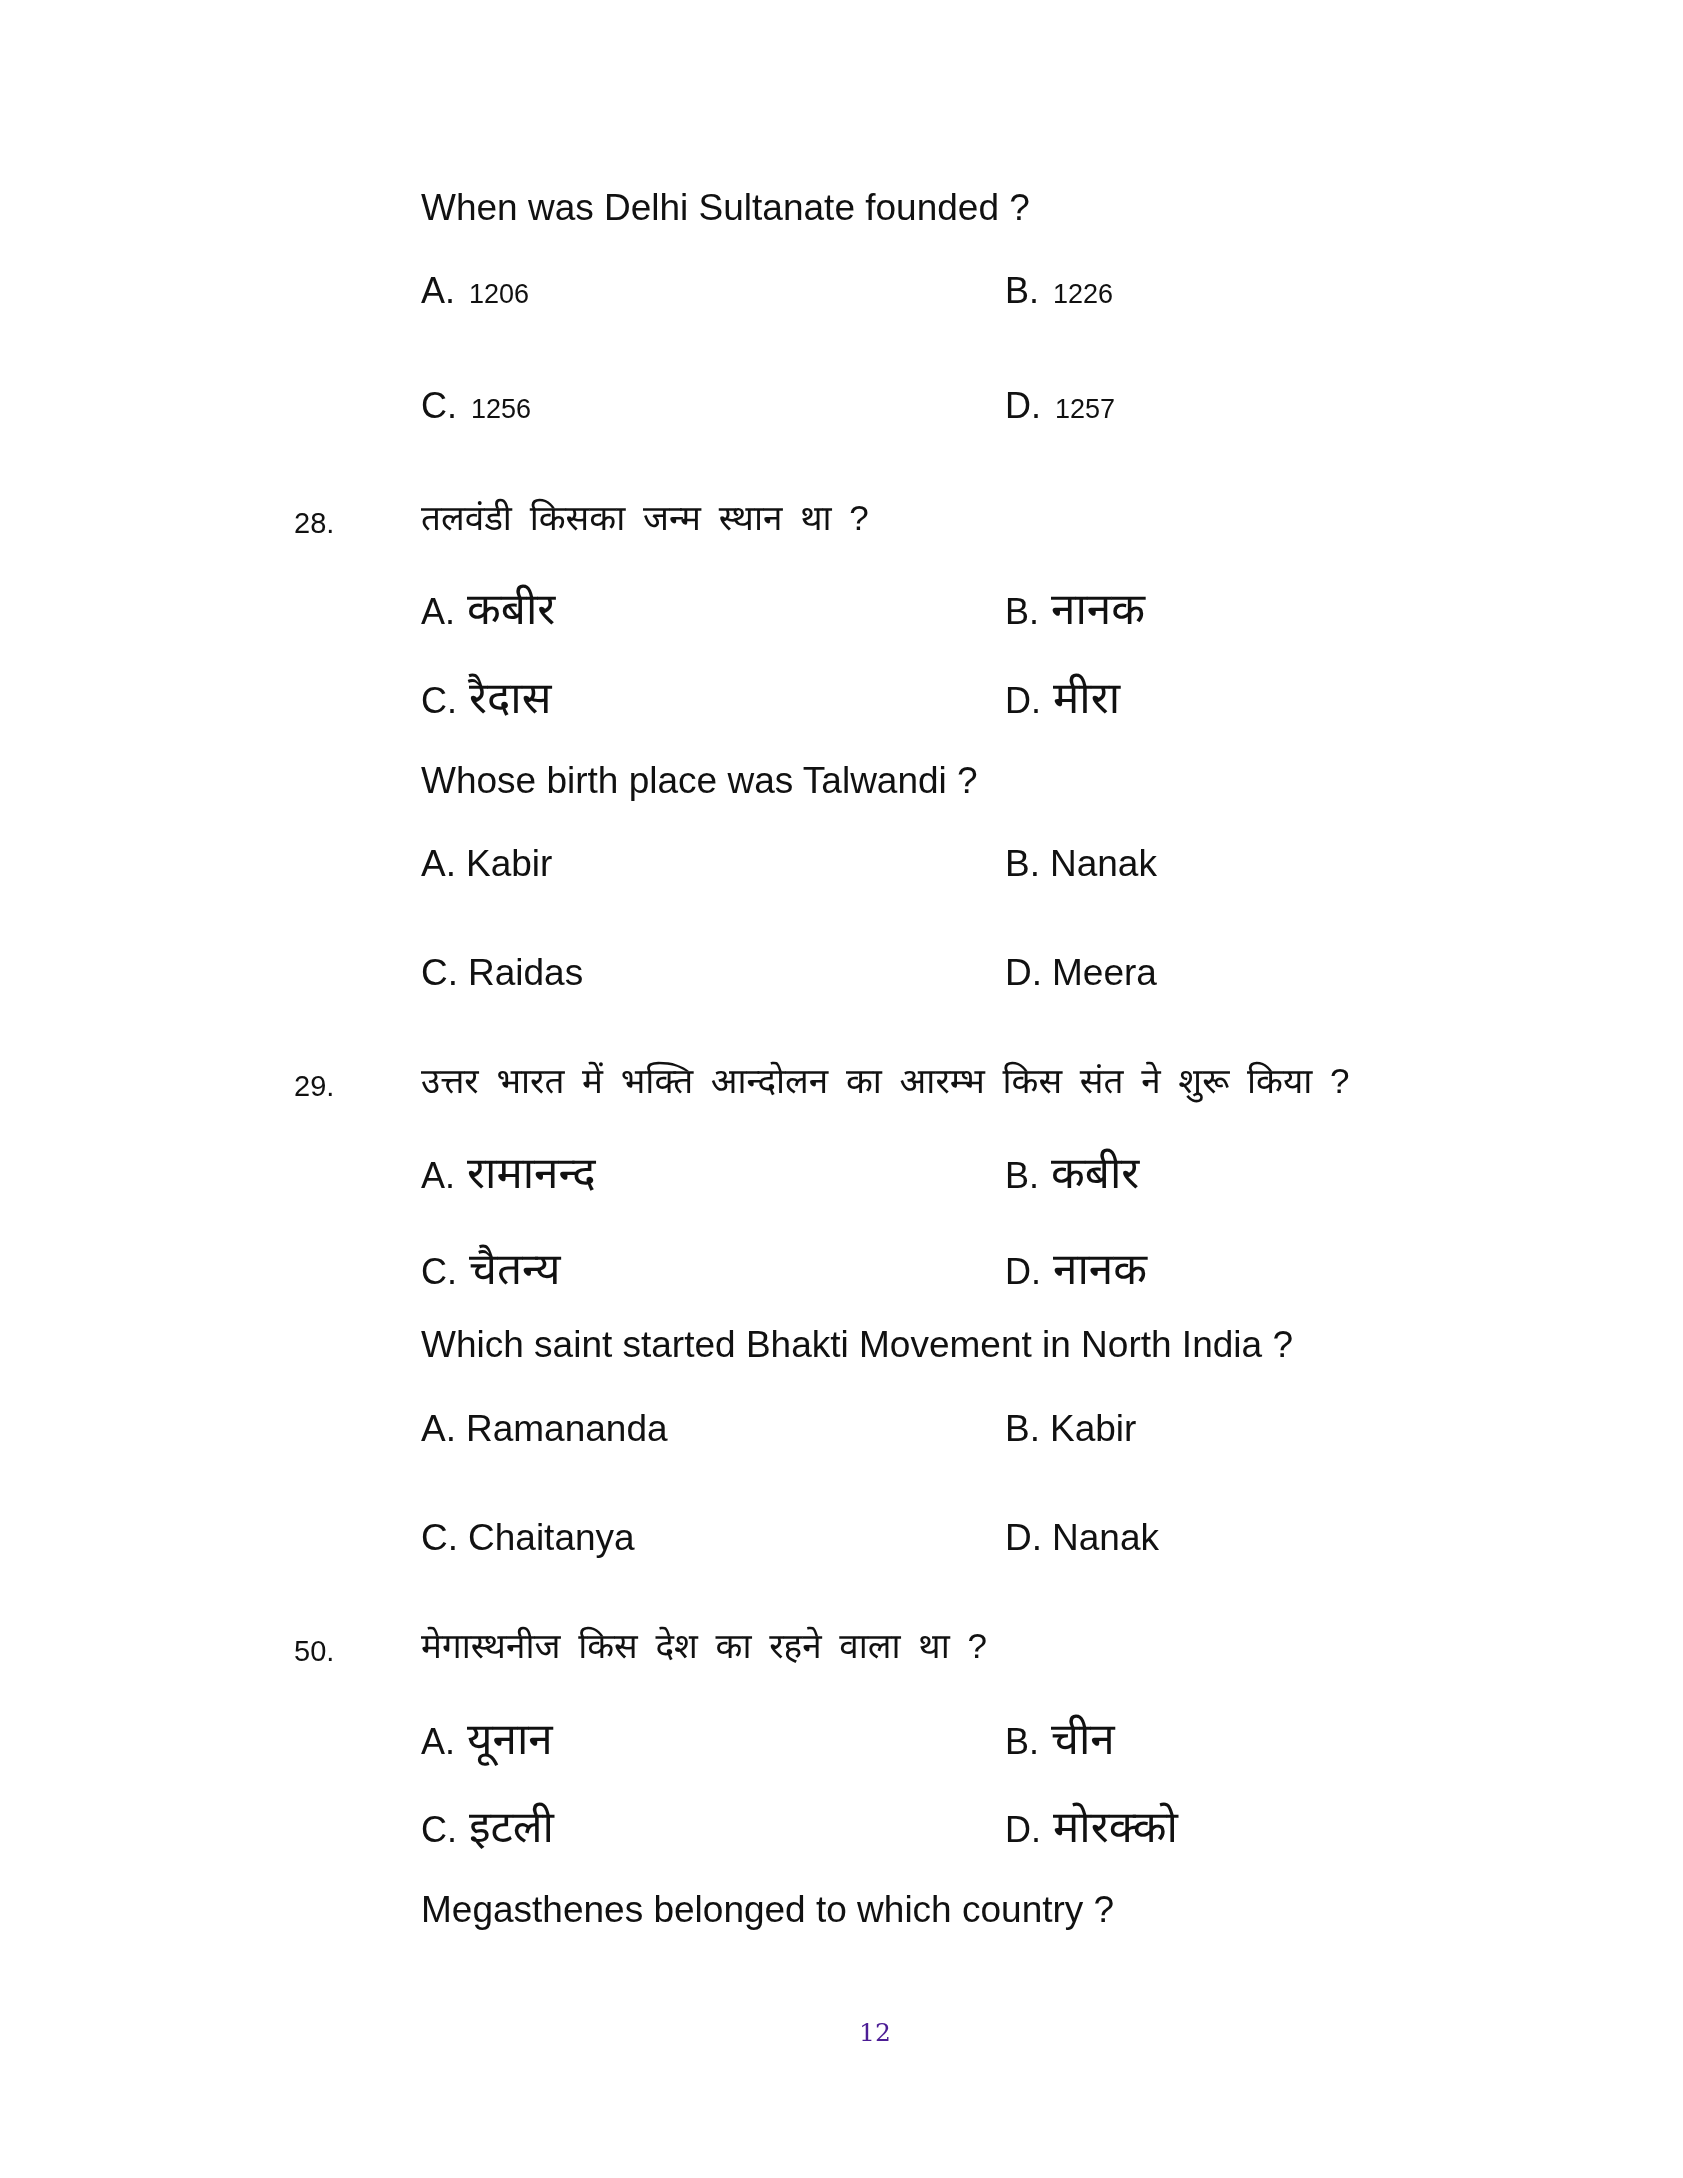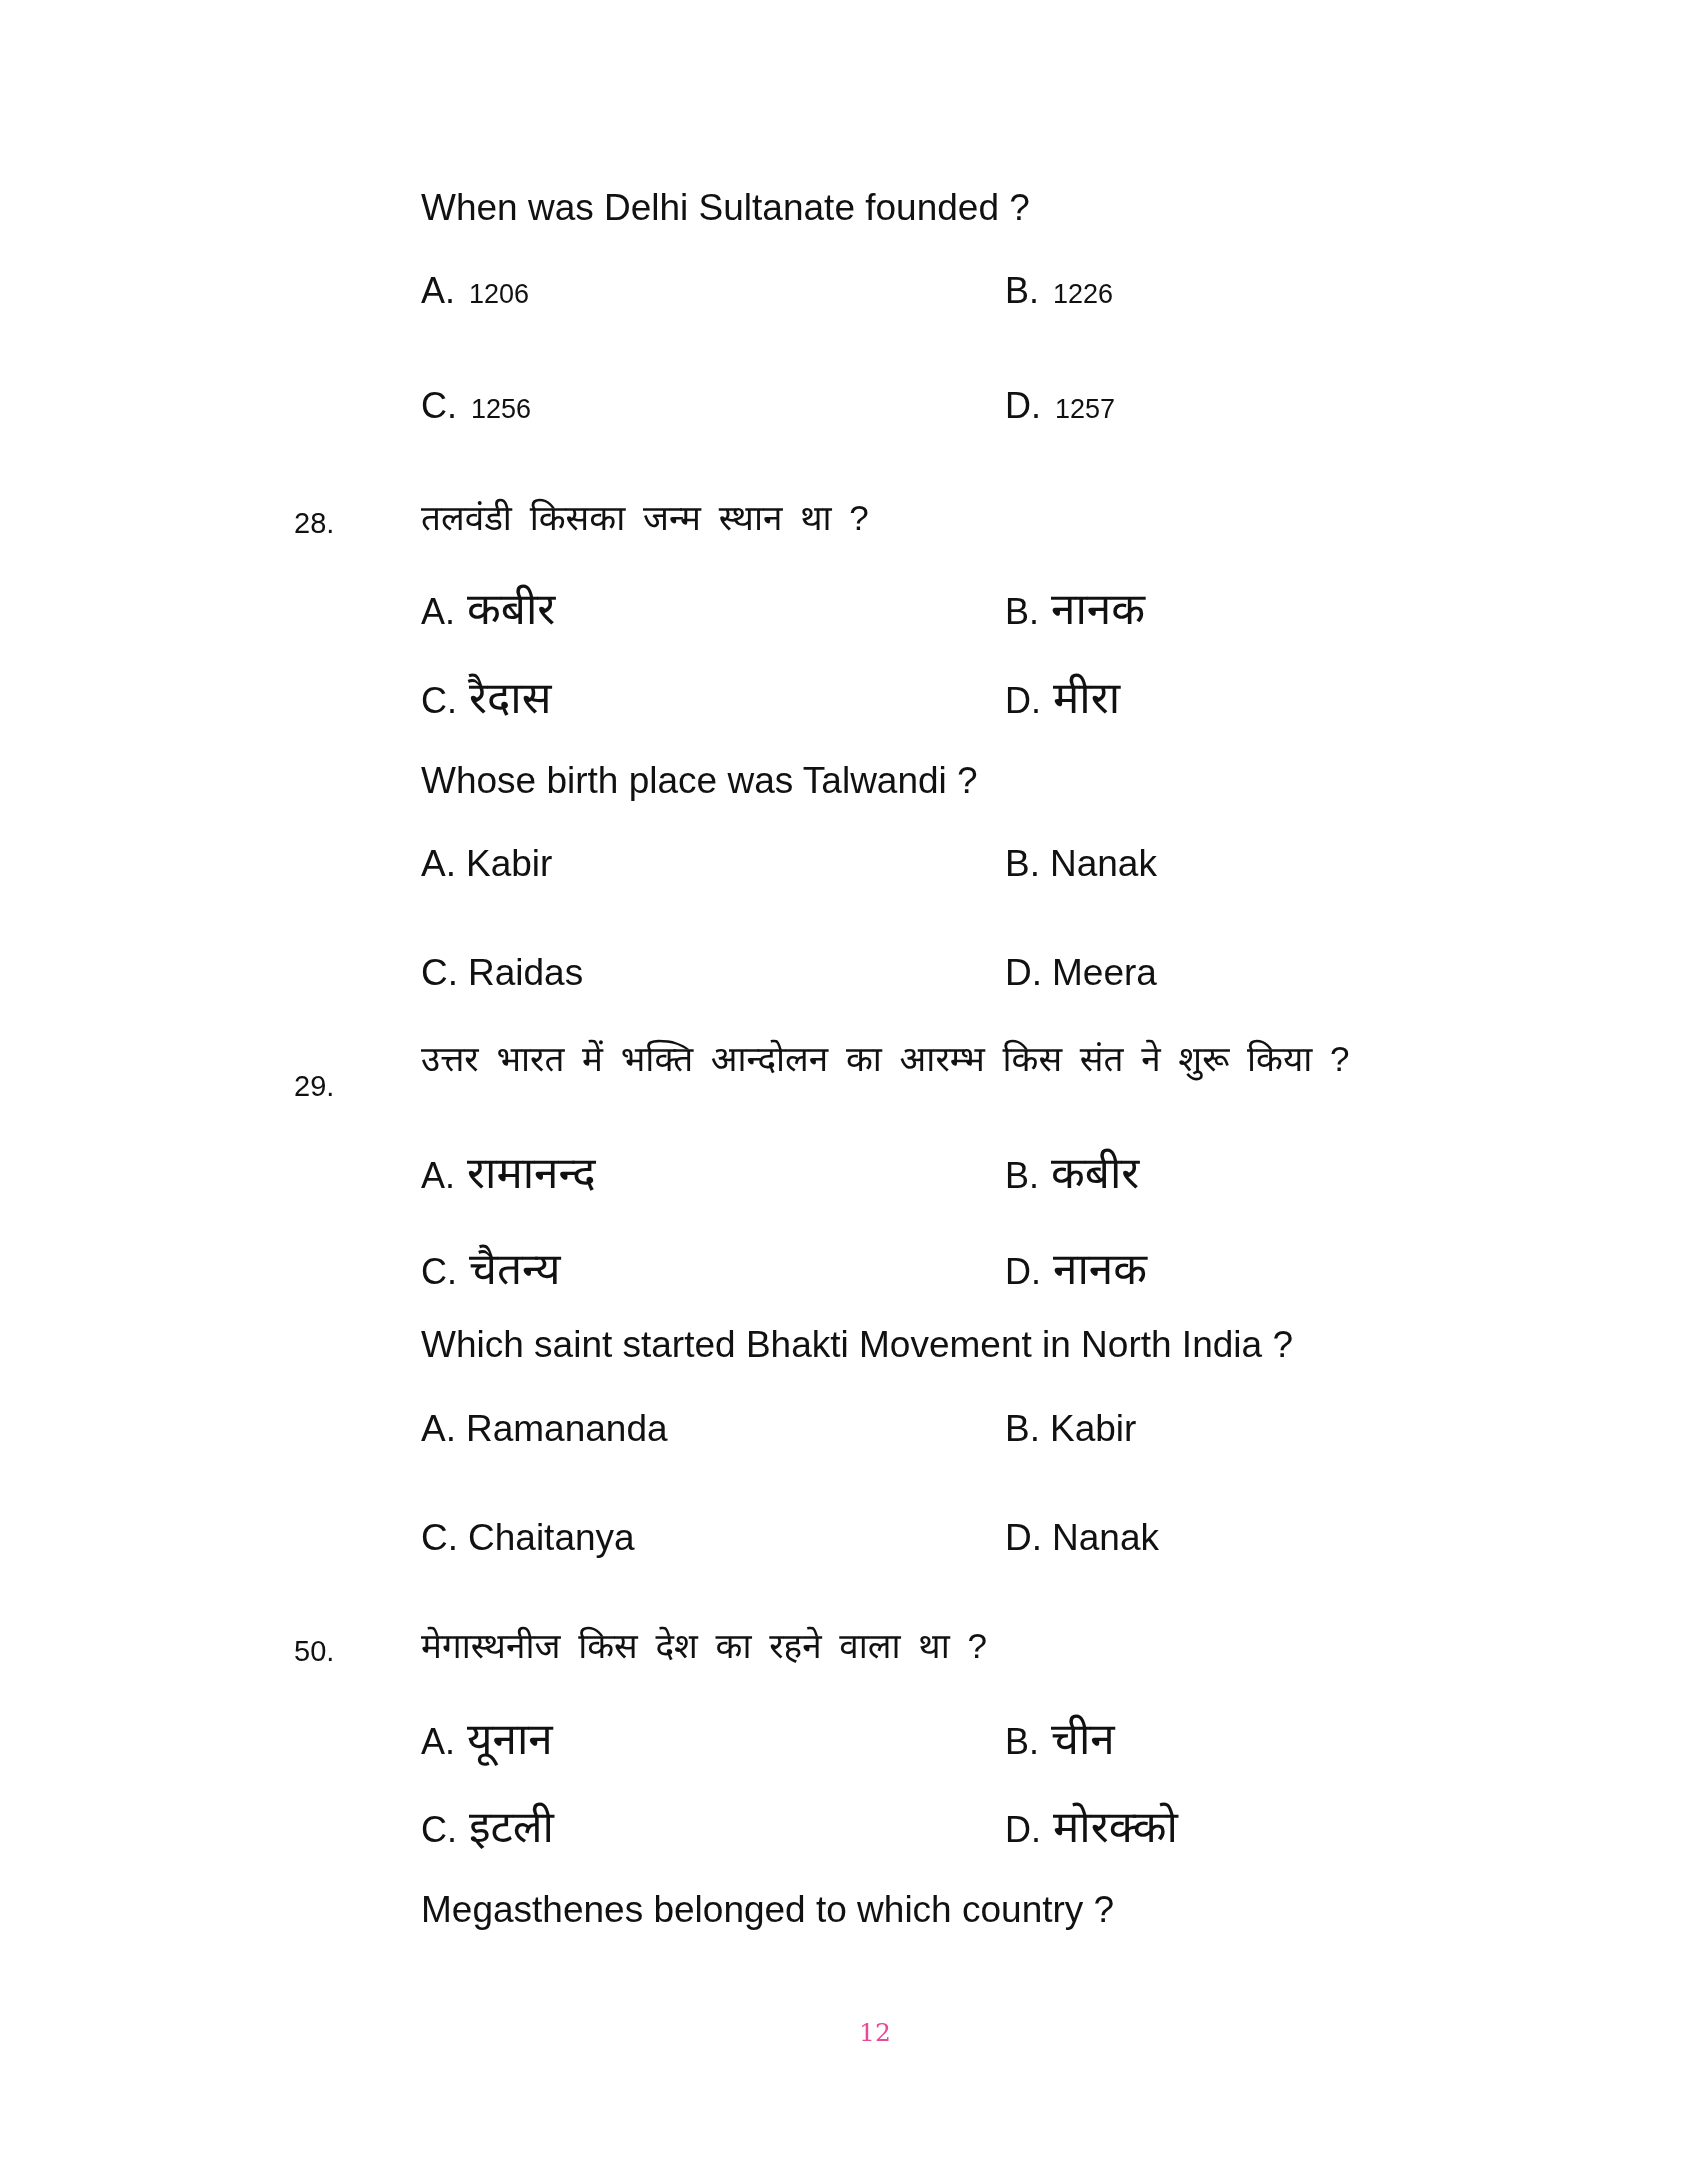--- a/index.html
+++ b/index.html
@@ -10,21 +10,21 @@
   .qtext.hi { font-size: 35px; word-spacing: 8px; }
   .opt { position: absolute; display: flex; align-items: baseline; white-space: nowrap; line-height: 1; }
   .opt.left { left: 421px; }
   .opt.right { left: 1005px; }
   .opt .lbl { font-size: 36px; }
   .opt .val-num { font-size: 27px; margin-left: 14px; }
   .opt .val-hi { font-size: 44px; margin-left: 12px; }
   .opt .val-en { font-size: 37px; margin-left: 10px; }
   .opt.en .lbl { font-size: 37px; }
   .page-number { position: absolute; top: 2020px; left: 859px; font-family: "DejaVu Serif", "Liberation Serif", serif;
-                 font-size: 25px; line-height: 1; color: #ec4899; }
+                 font-size: 25px; line-height: 1; color: #4c1d95; }
 </style>
 </head>
 <body>
 
 <div class="qtext" style="top:189px">When was Delhi Sultanate founded ?</div>
 
 <div class="opt left" style="top:273px">
   <span class="lbl">A.</span>
   <span class="val-num">1206</span>
 </div>
@@ -74,21 +74,21 @@
 <div class="opt left en" style="top:954px">
   <span class="lbl">C.</span>
   <span class="val-en">Raidas</span>
 </div>
 <div class="opt right en" style="top:954px">
   <span class="lbl">D.</span>
   <span class="val-en">Meera</span>
 </div>
 
 <div class="qnum" style="top:1072px">29.</div>
-<div class="qtext hi" style="top:1041px">उत्तर भारत में भक्ति आन्दोलन का आरम्भ किस संत ने शुरू किया ?</div>
+<div class="qtext hi" style="top:1063px">उत्तर भारत में भक्ति आन्दोलन का आरम्भ किस संत ने शुरू किया ?</div>
 
 <div class="opt left" style="top:1151px">
   <span class="lbl">A.</span>
   <span class="val-hi">रामानन्द</span>
 </div>
 <div class="opt right" style="top:1151px">
   <span class="lbl">B.</span>
   <span class="val-hi">कबीर</span>
 </div>
 <div class="opt left" style="top:1247px">

